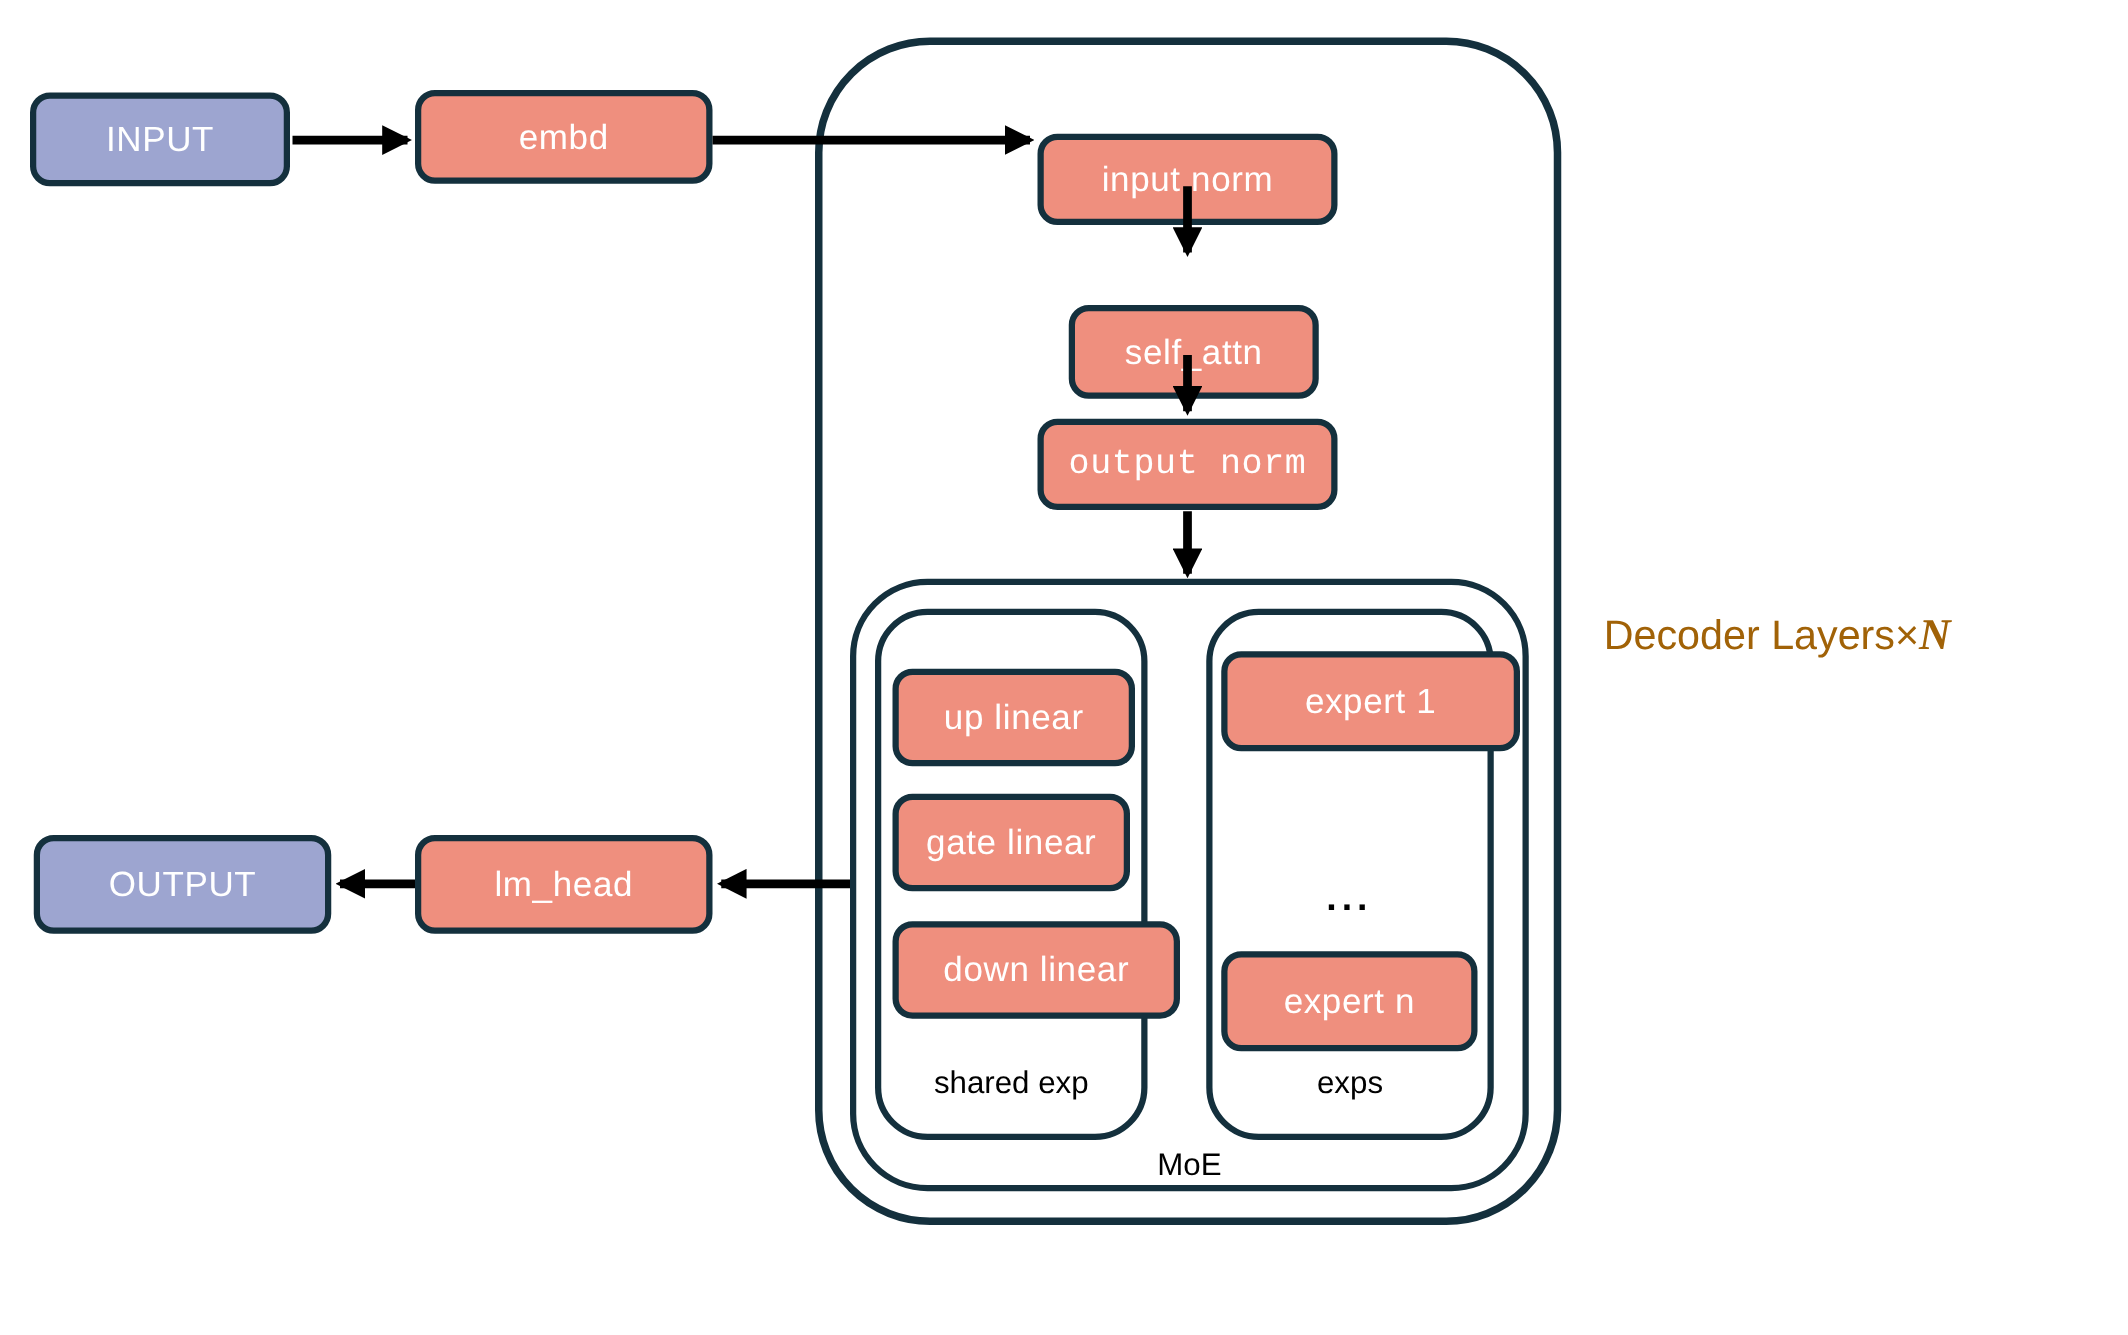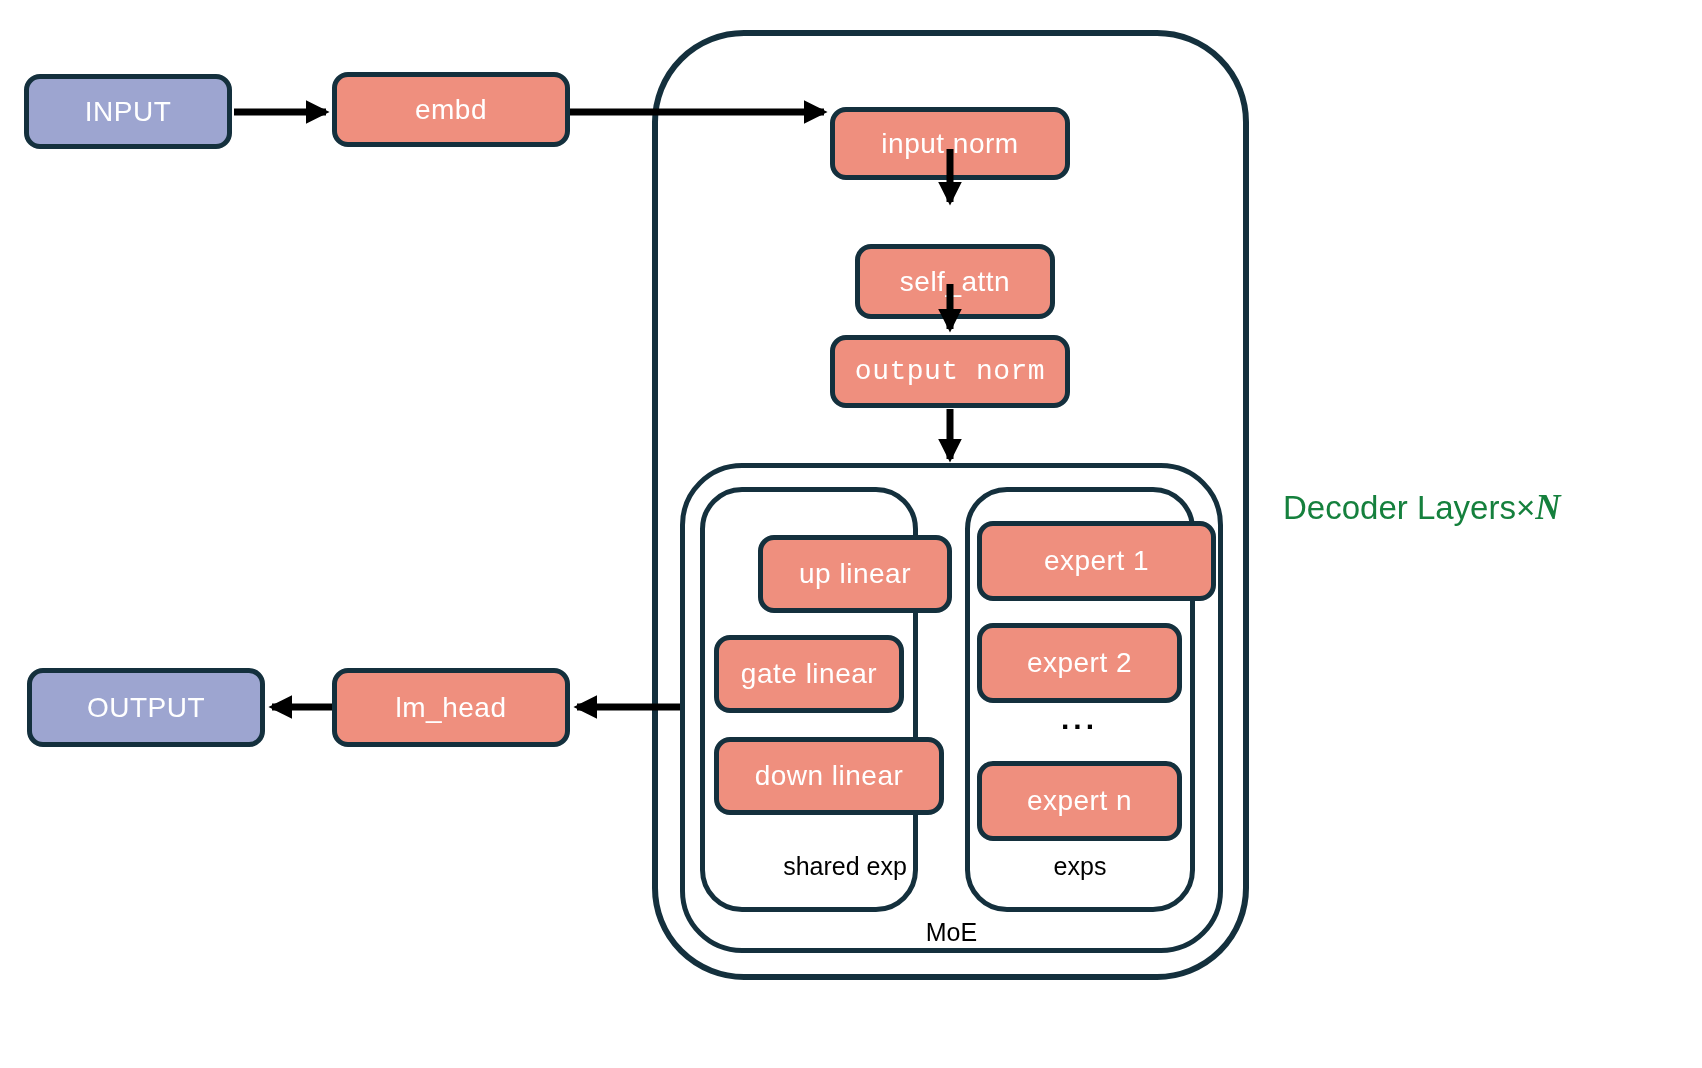--- a/index.html
+++ b/index.html
@@ -31,49 +31,49 @@
     font-size:28px;font-weight:500;
     letter-spacing:0.5px;
   }
   .salmon{background:#ef8f7e;}
   .purple{background:#9da5d0;}
   .b-input{left:24px;top:74px;width:208px;height:75px;}
   .b-embd{left:332px;top:72px;width:238px;height:75px;}
   .b-inputnorm{left:830px;top:75px;width:240px;height:73px;margin-top:32px;}
   .b-selfattn{left:855px;top:224px;width:200px;height:75px;margin-top:20px;}
   .b-outputnorm{left:830px;top:335px;width:240px;height:73px;font-family:Liberation Mono, monospace;}
-  .b-up{left:714px;top:535px;width:194px;height:78px;margin-left:44px;}
+  .b-up{left:714px;top:535px;width:194px;height:78px;}
   .b-gate{left:714px;top:635px;width:190px;height:78px;}
   .b-down{left:714px;top:737px;width:230px;height:78px;}
   .b-exp1{left:977px;top:521px;width:239px;height:80px;}
   .b-exp2{left:977px;top:623px;width:205px;height:80px;}
   .b-expn{left:977px;top:761px;width:205px;height:80px;}
   .b-output{left:27px;top:668px;width:238px;height:79px;}
   .b-lmhead{left:332px;top:668px;width:238px;height:79px;}
   .caption{
     position:absolute;
     color:#000000;
     font-size:25px;
     text-align:center;
   }
-  .cap-shared{left:700px;top:852px;width:218px;padding-left:36px;}
+  .cap-shared{left:700px;top:852px;width:218px;}
   .cap-exps{left:965px;top:852px;width:230px;}
   .cap-moe{left:680px;top:918px;width:543px;}
   .ellipsis{
     position:absolute;
     left:977px;top:704px;width:205px;
     text-align:center;
     color:#000000;
     font-size:30px;font-weight:900;
     letter-spacing:4px;line-height:30px;
   }
   .decoder-label{
     position:absolute;
     left:1283px;top:488px;
-    color:#15803d;
+    color:#a16207;
     font-size:33px;
     white-space:nowrap;
   }
   .decoder-label .n-italic{
     font-family:"Liberation Serif", serif;
     font-style:italic;font-weight:bold;
     font-size:35px;
   }
   .arrows{position:absolute;left:0;top:0;pointer-events:none;}
 </style>
@@ -91,21 +91,20 @@
   <div class="box purple b-output">OUTPUT</div>
 
   <div class="box salmon b-embd">embd</div>
   <div class="box salmon b-inputnorm">input norm</div>
   <div class="box salmon b-selfattn">self_attn</div>
   <div class="box salmon b-outputnorm">output norm</div>
   <div class="box salmon b-up">up linear</div>
   <div class="box salmon b-gate">gate linear</div>
   <div class="box salmon b-down">down linear</div>
   <div class="box salmon b-exp1">expert 1</div>
-  <div class="box salmon b-exp2">expert 2</div>
   <div class="box salmon b-lmhead">lm_head</div>
   <div class="box salmon b-expn">expert n</div>
 
   <div class="ellipsis">...</div>
   <div class="caption cap-shared">shared exp</div>
   <div class="caption cap-exps">exps</div>
   <div class="caption cap-moe">MoE</div>
 
   <div class="decoder-label"><span>Decoder Layers</span><span>×</span><span class="n-italic">N</span></div>
 

